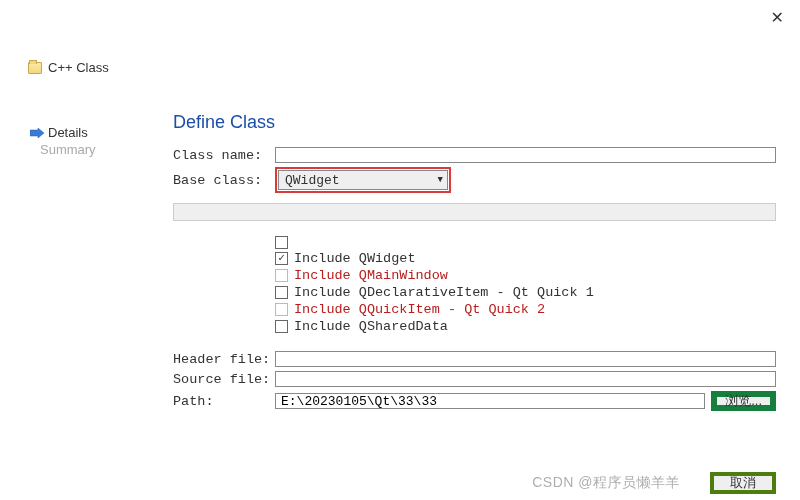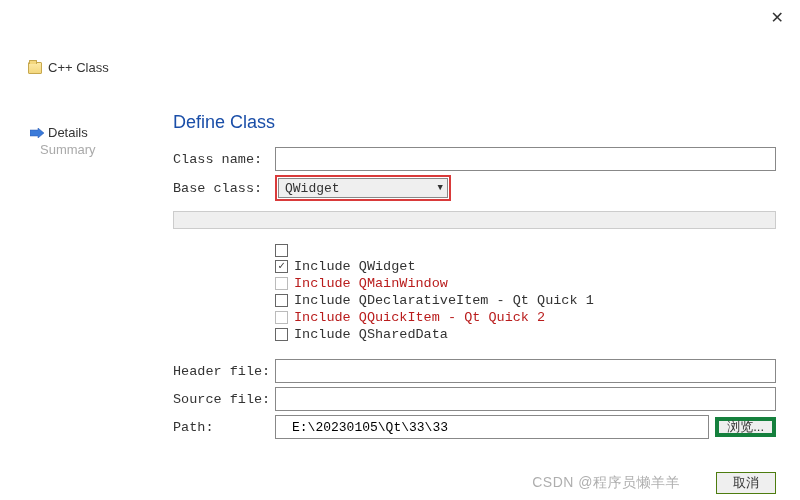--- a/index.html
+++ b/index.html
@@ -84,24 +84,24 @@
       font-family: "Courier New", monospace;
       font-size: 13.5px;
       color: #333;
     }
     .form-label {
       width: 102px;
       white-space: nowrap;
     }
     .text-input {
       flex: 1;
-      height: 24px;
+      height: 16px;
       border: 1px solid #888;
       background: #fff;
-      padding: 0 16px;
+      padding: 0 5px;
       font-family: "Courier New", monospace;
       font-size: 13px;
     }
     .combo-wrap {
       border: 2px solid #d93a3a;
       padding: 1px;
       display: inline-flex;
     }
     .combo {
       width: 170px;
@@ -147,39 +147,39 @@
       align-items: center;
       justify-content: center;
       font-size: 11px;
       line-height: 1;
     }
     .cb.disabled { border-color: #bbb; color: #bbb; }
     .cb.checked::after { content: "✓"; color: #333; font-weight: bold; }
     .check-row.disabled { color: #b91c1c; }
     .browse-btn {
       height: 20px;
-      border: 4px solid #15803d;
+      border: 6px solid #15803d;
       background: #efefef;
       padding: 0 8px;
       margin-left: 6px;
       font-size: 13px;
       font-family: "Microsoft YaHei", sans-serif;
       display: inline-flex;
       align-items: center;
     }
     .footer {
       position: absolute;
       bottom: 6px;
       right: 24px;
       display: flex;
       gap: 6px;
     }
     .footer-btn {
       height: 22px;
-      border: 1px solid #4d7c0f;
+      border: 4px solid #4d7c0f;
       background: #efefef;
       padding: 0 16px;
       font-size: 13px;
       display: inline-flex;
       align-items: center;
     }
     .watermark {
       position: absolute;
       bottom: 8px;
       right: 120px;

